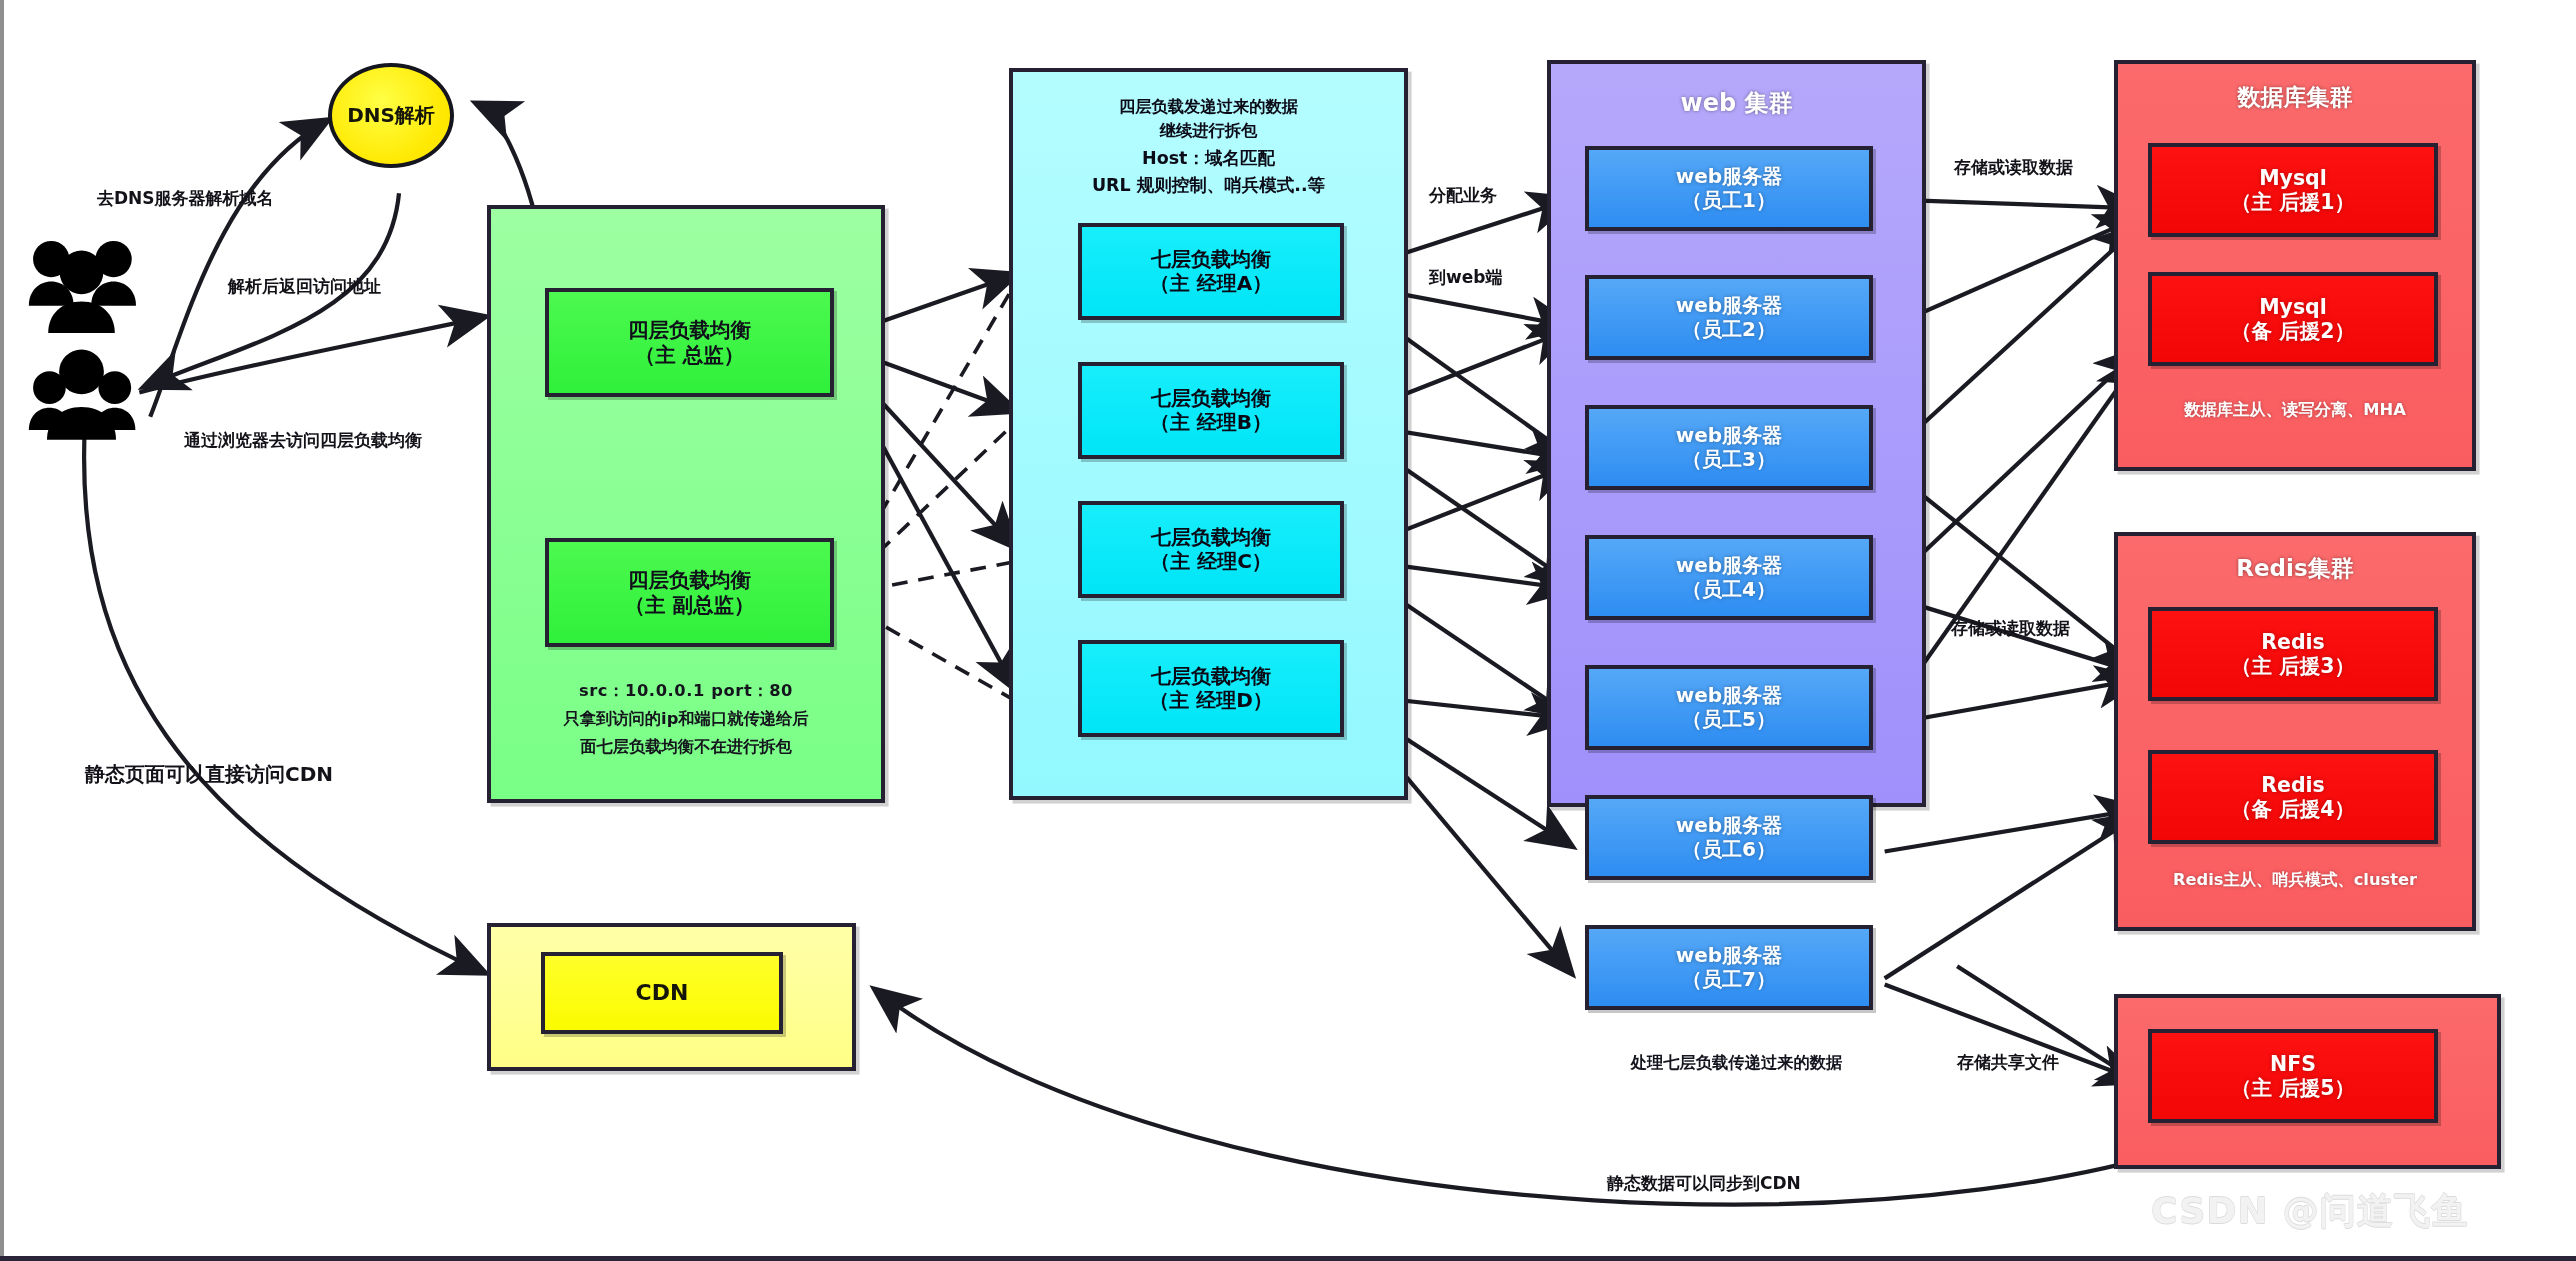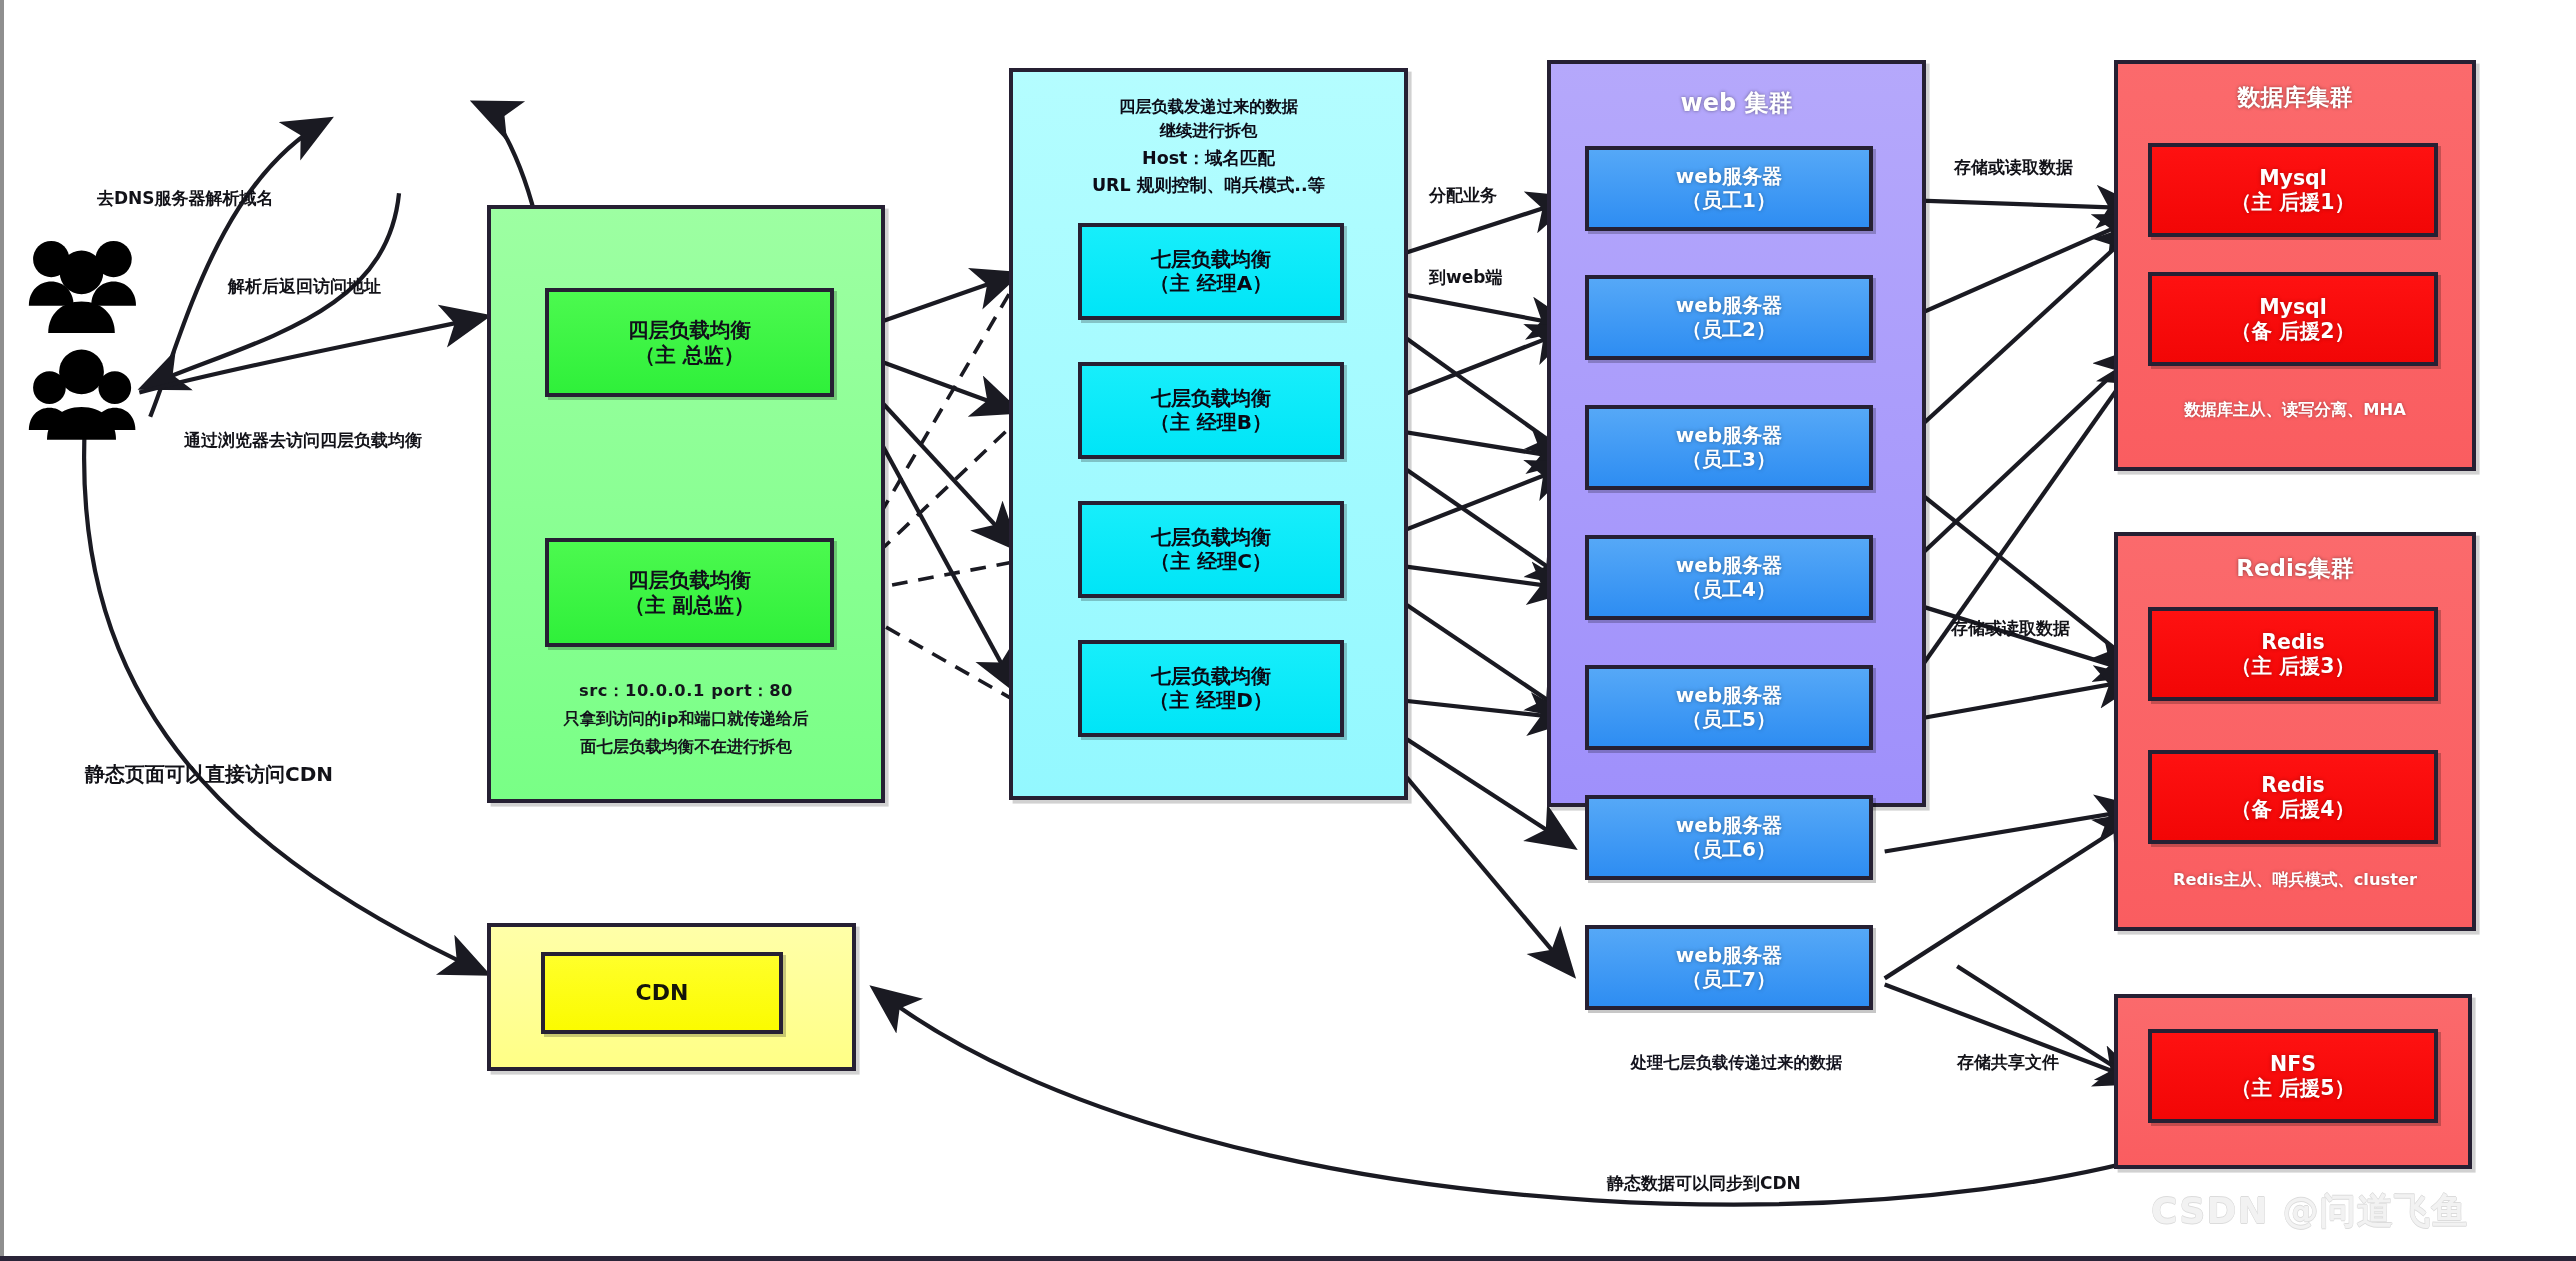--- a/index.html
+++ b/index.html
@@ -151,20 +151,23 @@
         <circle cx="42" cy="82" r="27"></circle>
           <path d="M8 152c0-23 15-37 34-37s34 14 34 37z"></path>
         <circle cx="150" cy="82" r="27"></circle>
           <path d="M116 152c0-23 15-37 34-37s34 14 34 37z"></path>
         <circle cx="95" cy="56" r="37"></circle>
           <path d="M38 168c0-33 24-54 57-54s57 21 57 54z"></path>
       </g>
     </svg>
   </div>
 
+  <div class="dns" style="left:328px;top:63px;width:118px;height:97px;font-size:20px;">
+    <span>DNS解析</span>
+  </div>
 
   <div class="edge-label" style="left:97px;top:187px;font-size:17px;">去DNS服务器解析域名</div>
   <div class="edge-label" style="left:228px;top:275px;font-size:17px;">解析后返回访问地址</div>
   <div class="edge-label" style="left:184px;top:429px;font-size:17px;">通过浏览器去访问四层负载均衡</div>
   <div class="edge-label" style="left:85px;top:761px;font-size:20px;">静态页面可以直接访问CDN</div>
   <div class="edge-label" style="left:1429px;top:184px;font-size:17px;">分配业务</div>
   <div class="edge-label" style="left:1429px;top:266px;font-size:17px;">到web端</div>
   <div class="edge-label" style="left:1954px;top:156px;font-size:17px;">存储或读取数据</div>
   <div class="edge-label" style="left:1951px;top:617px;font-size:17px;">存储或读取数据</div>
   <div class="edge-label" style="left:1957px;top:1051px;font-size:17px;">存储共享文件</div>
@@ -276,21 +279,21 @@
       <span class="l2">（主 后援3）</span>
     </div>
     <div class="node n-red" style="left:30px;top:214px;width:290px;height:94px;font-size:20.5px;">
       <span class="l1">Redis</span>
       <span class="l2">（备 后援4）</span>
     </div>
 
     <div class="cluster-note red-note" style="top:333px;font-size:16.3px;">Redis主从、哨兵模式、cluster</div>
   </div>
 
-  <div class="cluster c-red" style="left:2114px;top:994px;width:358px;height:175px;">
+  <div class="cluster c-red" style="left:2114px;top:994px;width:387px;height:175px;">
     <div class="node n-red" style="left:30px;top:31px;width:290px;height:94px;font-size:20.5px;">
       <span class="l1">NFS</span>
       <span class="l2">（主 后援5）</span>
     </div>
   </div>
 
   <div class="cluster c-yellow" style="left:487px;top:923px;width:369px;height:148px;">
     <div class="node n-yellow" style="left:50px;top:25px;width:242px;height:82px;font-size:22px;">
       <span class="l1">CDN</span>
     </div>

